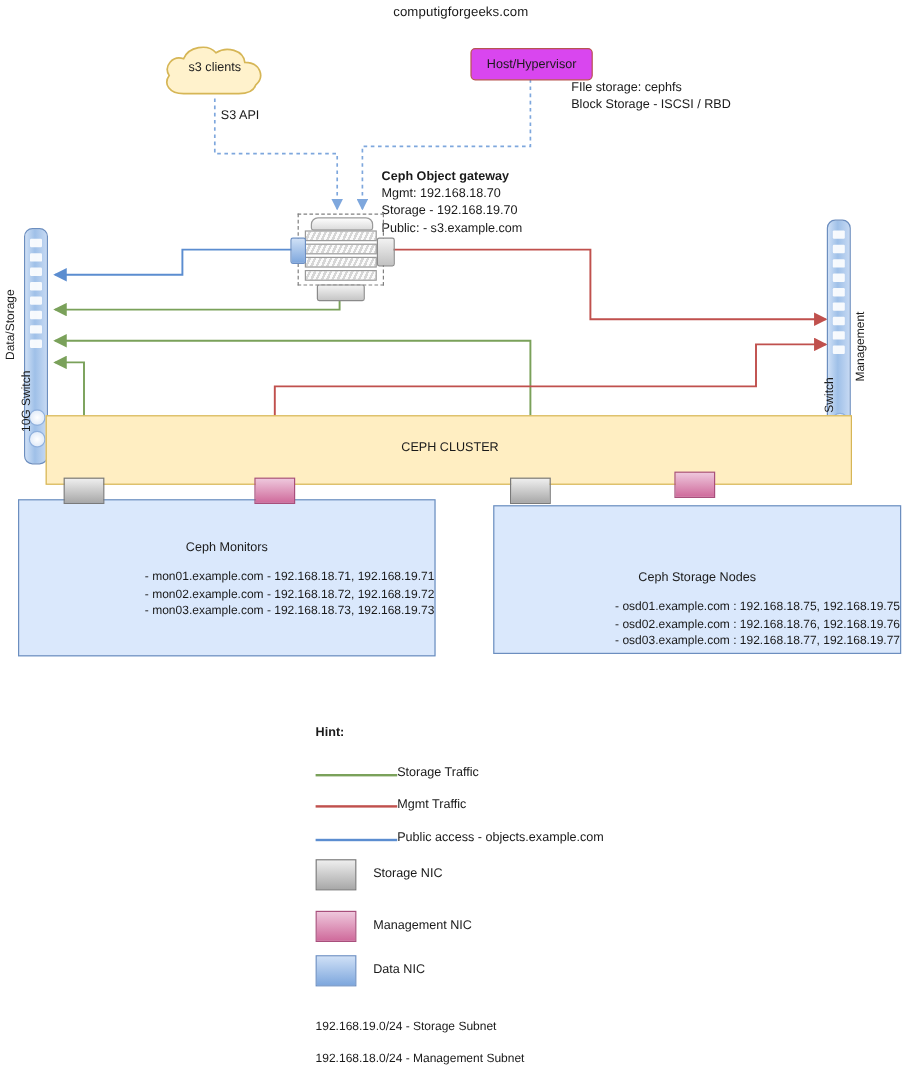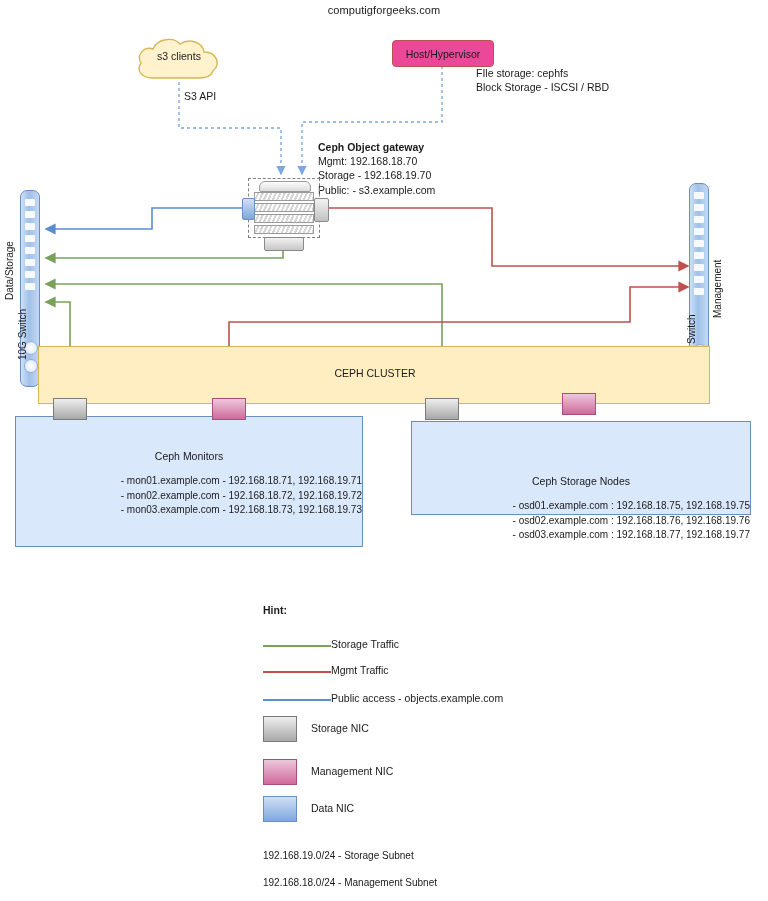--- a/index.html
+++ b/index.html
@@ -7,21 +7,21 @@
        font-family:"Liberation Sans","DejaVu Sans",sans-serif;color:#1a1a1a;}
   .abs{position:absolute;}
   .site-title{left:0;top:4px;width:768px;text-align:center;font-size:11px;font-weight:normal;letter-spacing:.1px;}
 
   
   .cloud{left:133px;top:36px;width:92px;height:44px;}
   .cloud svg{display:block;}
   .cloud-label{position:absolute;left:0;top:14px;width:92px;text-align:center;font-size:10.5px;color:#222;}
 
   
-  .hyper{left:392px;top:40px;width:100px;height:25px;background:#ec4899;border:1.2px solid #b85450;
+  .hyper{left:392px;top:40px;width:100px;height:25px;background:#d946ef;border:1.2px solid #b85450;
          border-radius:4px;display:flex;align-items:center;justify-content:center;font-size:10.5px;color:#1a1a1a;}
 
   .blockstor{left:476px;top:66px;width:250px;font-size:10.5px;line-height:14px;color:#1a1a1a;}
 
   
   .gw-text{left:318px;top:140px;width:260px;font-size:10.5px;line-height:14.2px;color:#1a1a1a;}
   .gw-text .t1{font-weight:bold;}
 
   
   .gw-box{left:248px;top:178px;width:72px;height:60px;border:1px dashed #808080;box-sizing:border-box;}
@@ -183,21 +183,21 @@
 
 <div class="nodebox" style="left:15px;top:416px;width:348px;height:131px;">
   <div class="ttl" style="top:33px;">Ceph Monitors</div>
   <div class="lines" style="top:57px;">
     <div>- mon01.example.com - 192.168.18.71, 192.168.19.71</div>
     <div>- mon02.example.com - 192.168.18.72, 192.168.19.72</div>
     <div>- mon03.example.com - 192.168.18.73, 192.168.19.73</div>
   </div>
 </div>
 
-<div class="nodebox" style="left:411px;top:421px;width:340px;height:94px;">
+<div class="nodebox" style="left:411px;top:421px;width:340px;height:124px;">
   <div class="ttl" style="top:53px;">Ceph Storage Nodes</div>
   <div class="lines" style="top:77px;">
     <div>- osd01.example.com : 192.168.18.75, 192.168.19.75</div>
     <div>- osd02.example.com : 192.168.18.76, 192.168.19.76</div>
     <div>- osd03.example.com : 192.168.18.77, 192.168.19.77</div>
   </div>
 </div>
 
 <div class="nic storage" style="left:53px;top:398px;"></div>
 <div class="nic mgmt" style="left:212px;top:398px;"></div>

